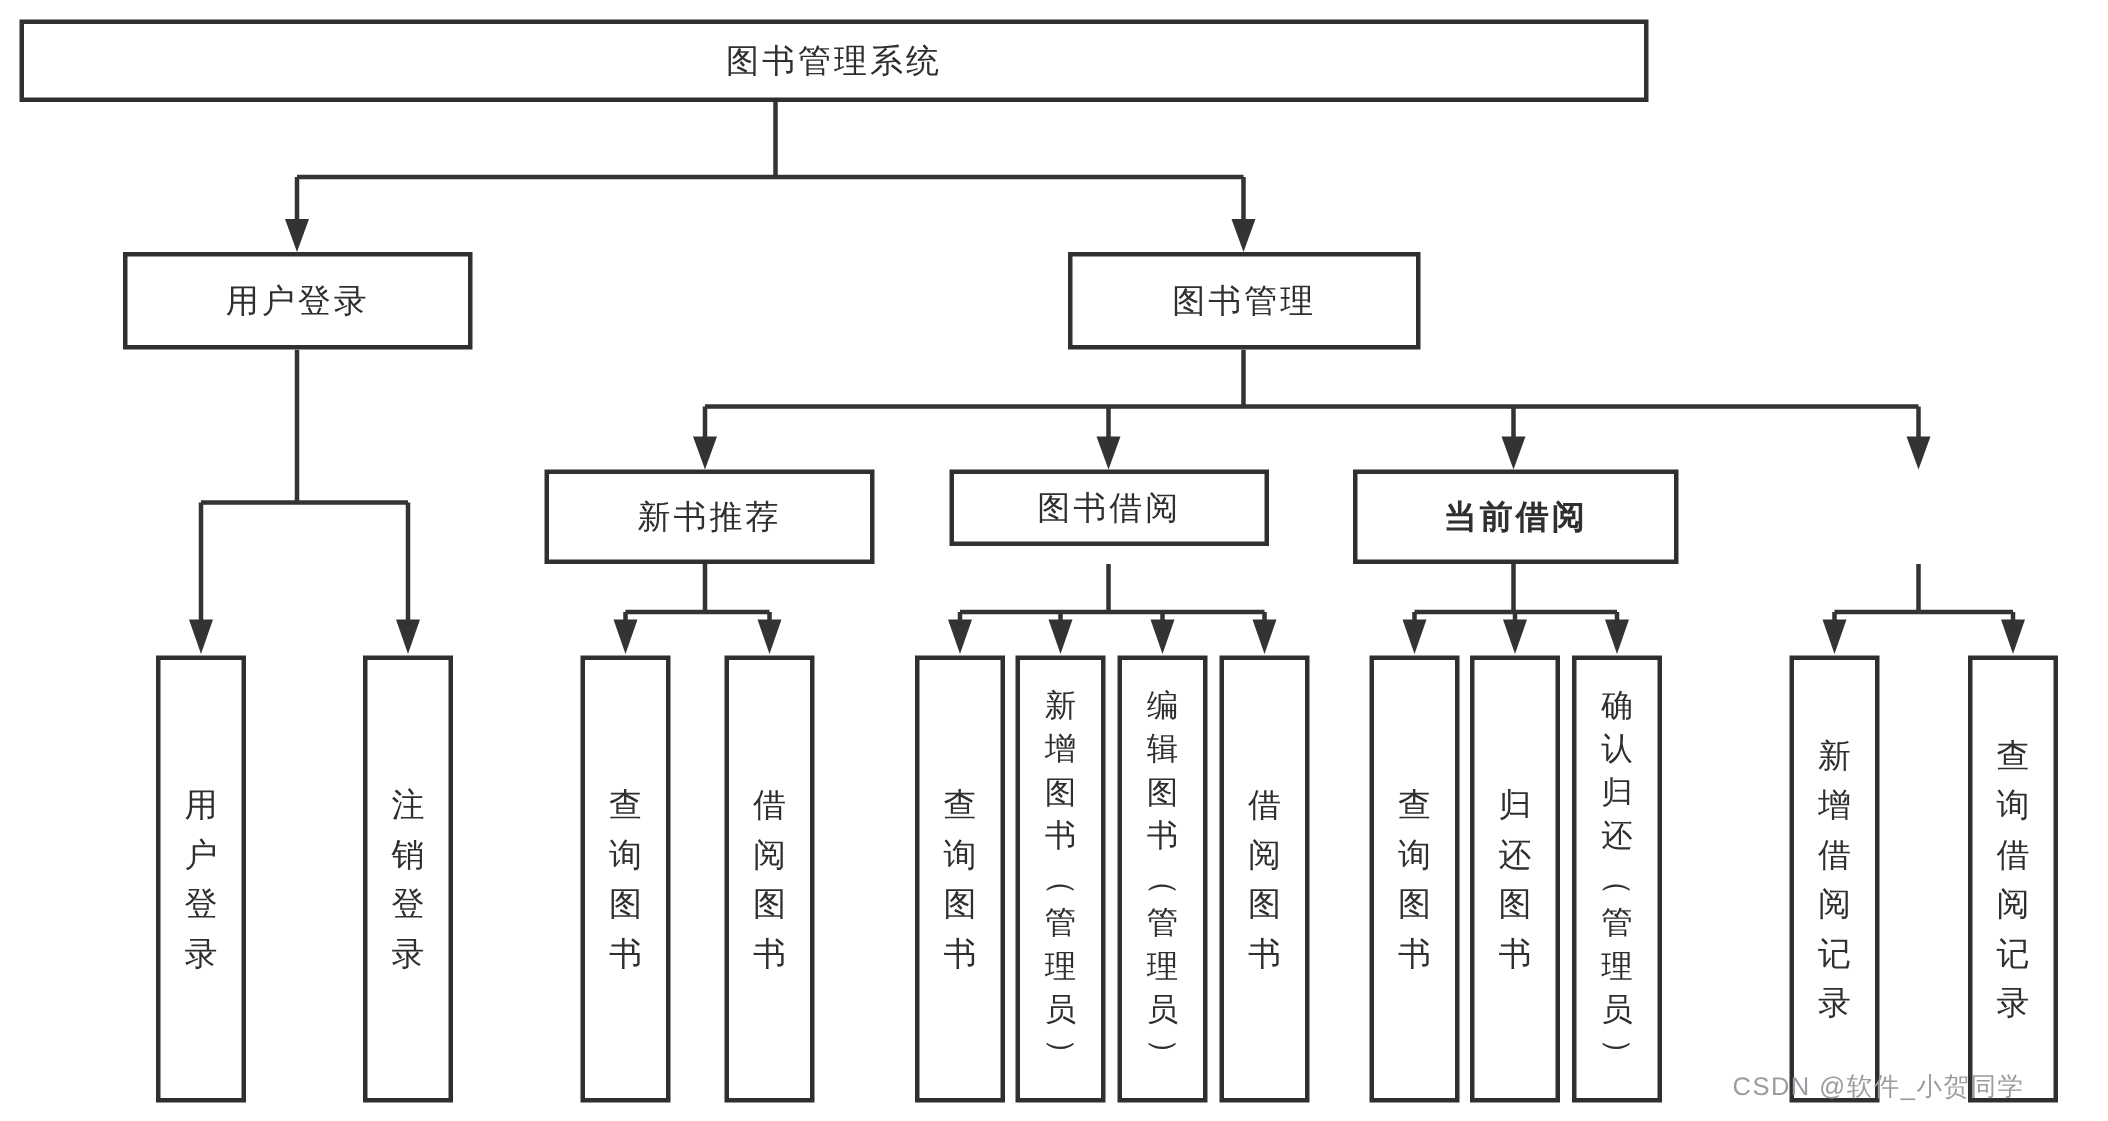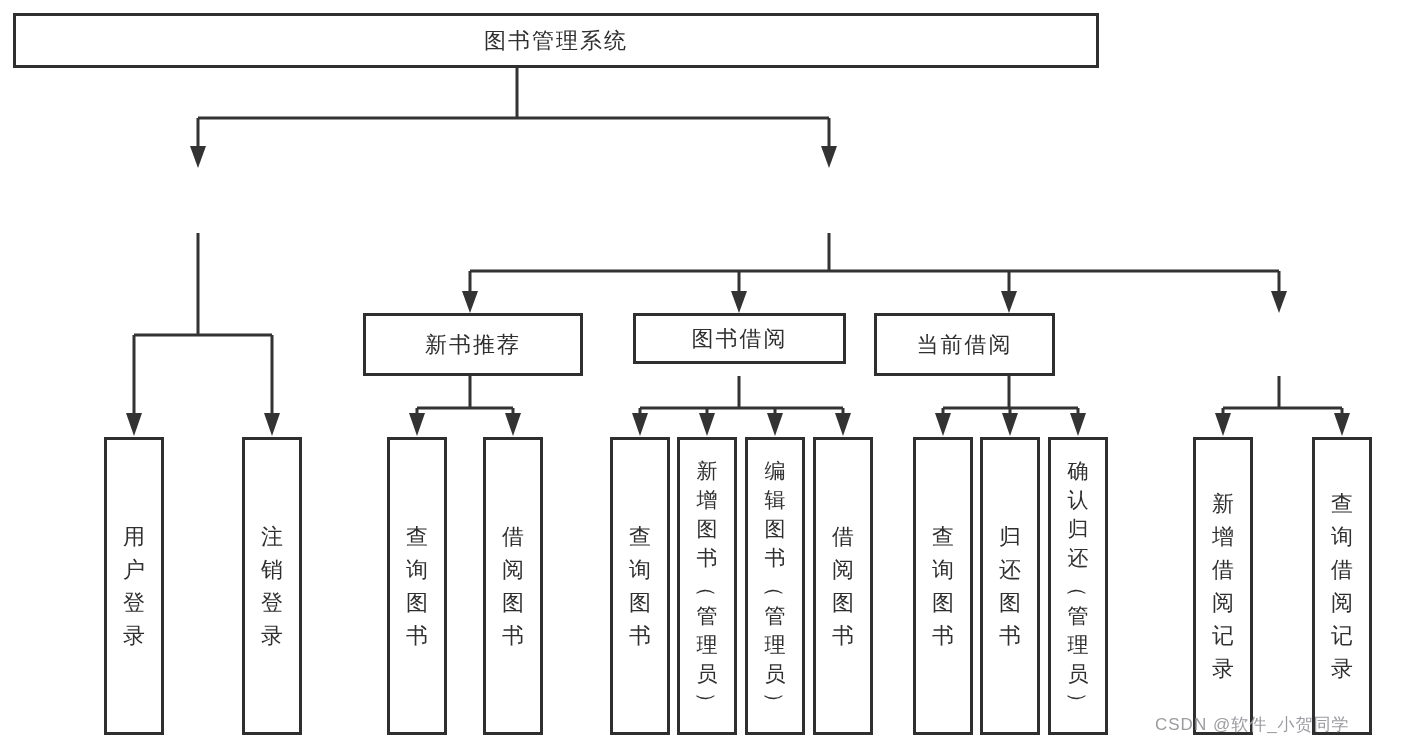--- a/index.html
+++ b/index.html
@@ -28,21 +28,21 @@
     font-size: 22px;
     letter-spacing: 2px;
     line-height: 1;
   }
   
   .n-root            { left: 13px;   top: 13px;  width: 1086px; height: 55px; }
   .n-user-login      { left: 82px;   top: 168px; width: 233px;  height: 65px; }
   .n-book-mgmt       { left: 712px;  top: 168px; width: 235px;  height: 65px; }
   .n-new-book-rec    { left: 363px;  top: 313px; width: 220px;  height: 63px; }
   .n-book-borrow     { left: 633px;  top: 313px; width: 213px;  height: 51px; }
-  .n-current-borrow  { left: 874px;  top: 313px; width: 181px;  height: 63px; }
+  .n-current-borrow  { left: 902px;  top: 313px; width: 217px;  height: 63px; font-weight: bold; }
   .n-borrow-records  { left: 1172px; top: 313px; width: 215px;  height: 63px; }
 
   
   .vnode {
     top: 437px;
     width: 60px;
     height: 298px;
     flex-direction: column;
     row-gap: 11px;
     letter-spacing: 0;
@@ -121,20 +121,22 @@
       <polygon points="935,413 951,413 943,436"></polygon>
       <polygon points="1002,413 1018,413 1010,436"></polygon>
       <polygon points="1070,413 1086,413 1078,436"></polygon>
       <polygon points="1215,413 1231,413 1223,436"></polygon>
       <polygon points="1334,413 1350,413 1342,436"></polygon>
     </g>
   </svg>
 
   <div class="node n-root">图书管理系统</div>
 
+  <div class="node n-user-login">用户登录</div>
+  <div class="node n-book-mgmt">图书管理</div>
 
   <div class="node n-new-book-rec">新书推荐</div>
   <div class="node n-book-borrow">图书借阅</div>
   <div class="node n-current-borrow">当前借阅</div>
 
   <div class="node vnode v1">
       <span>用</span>
       <span>户</span>
       <span>登</span>
       <span>录</span>

